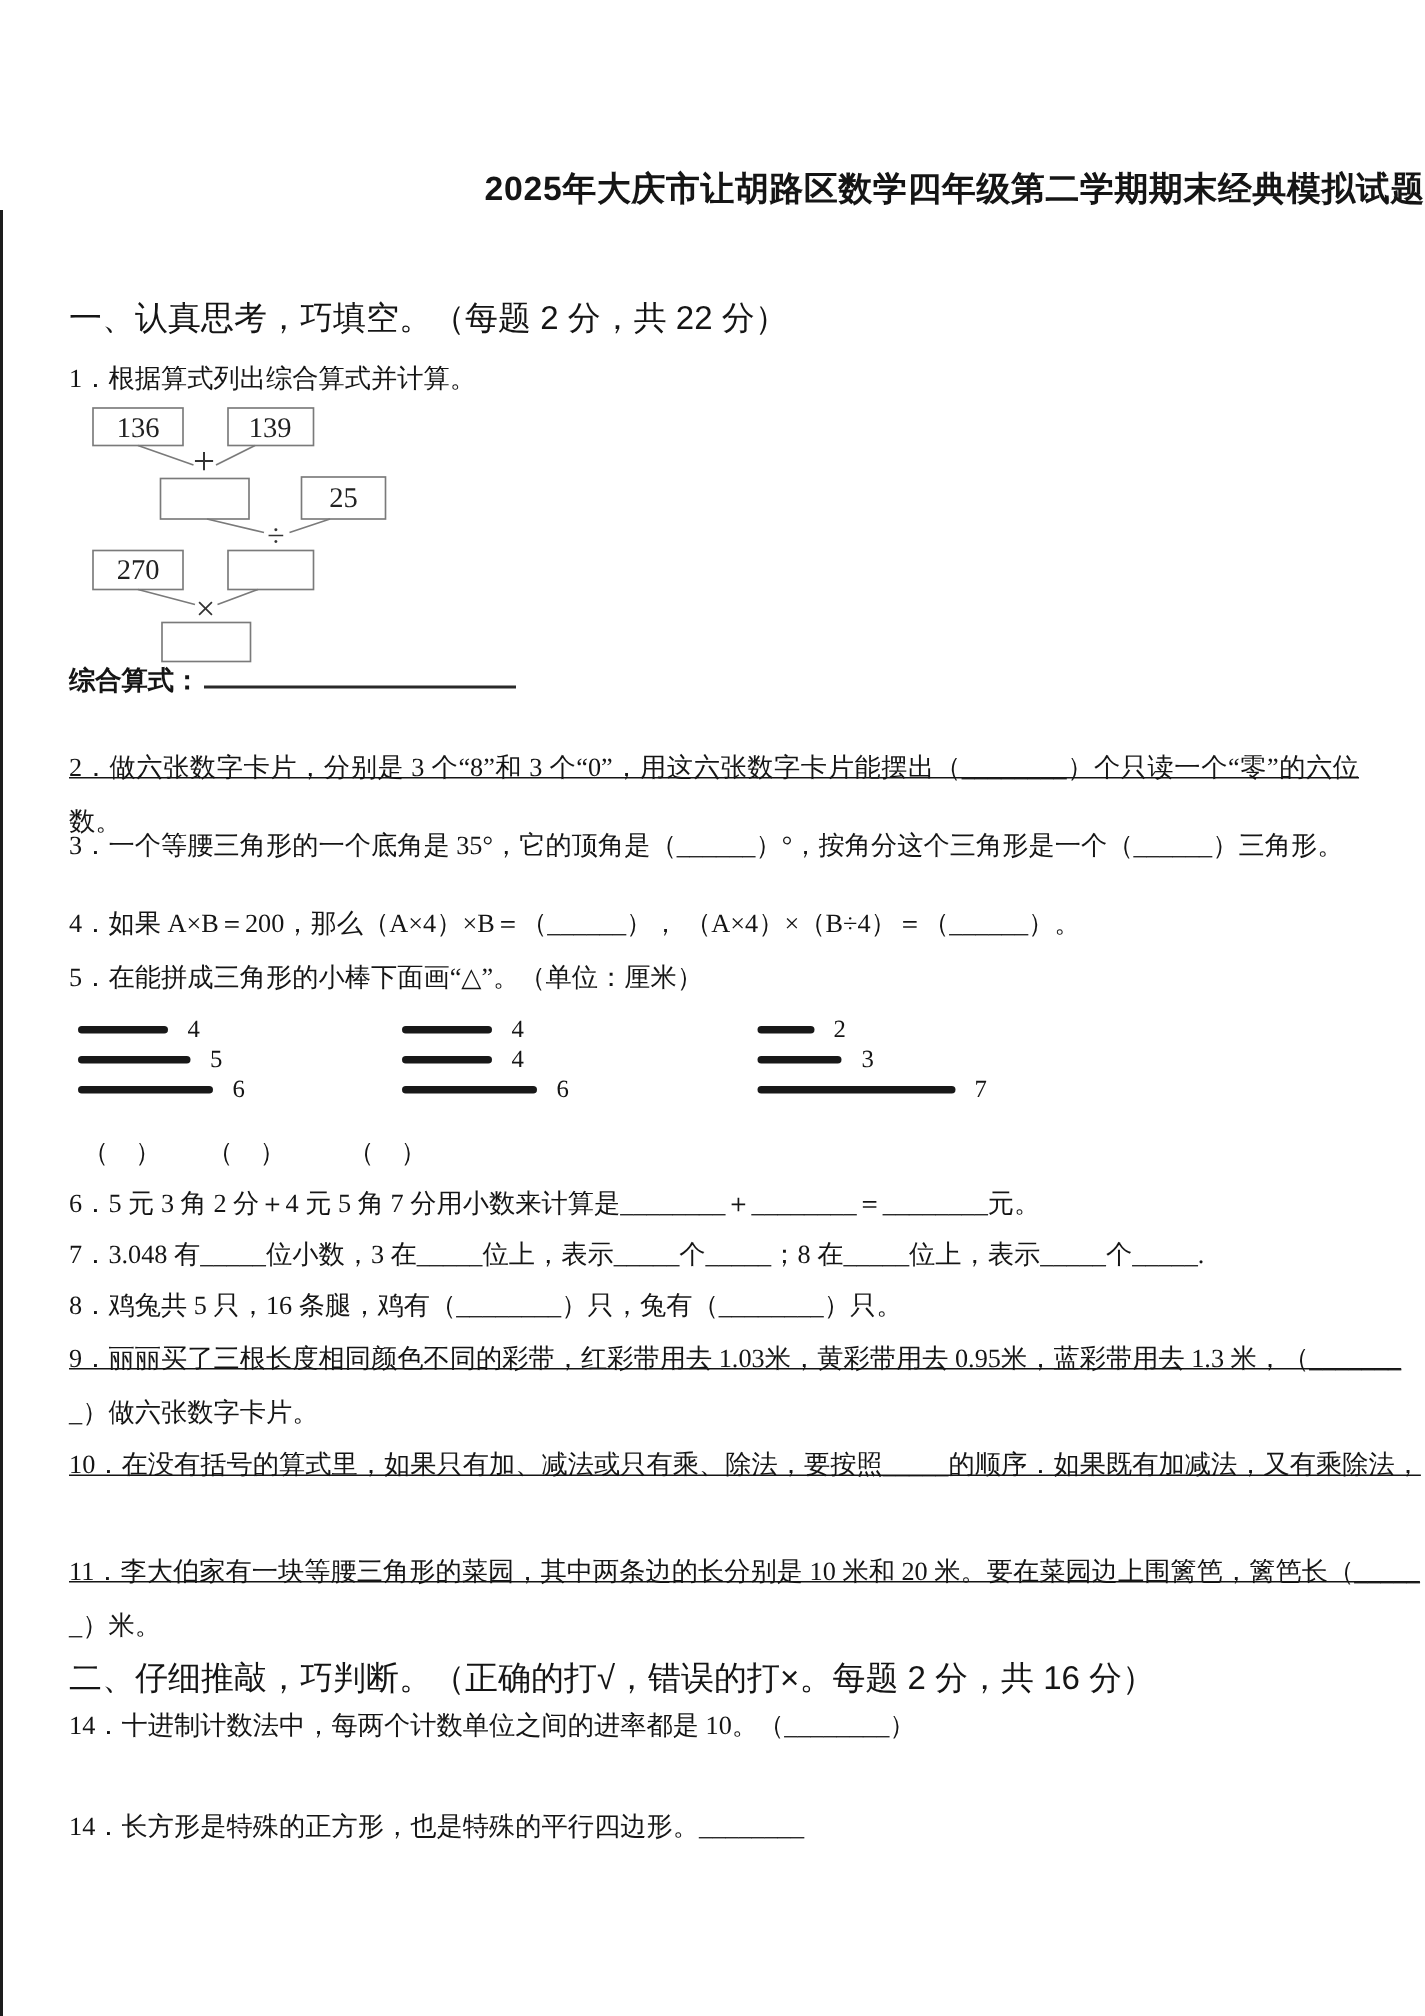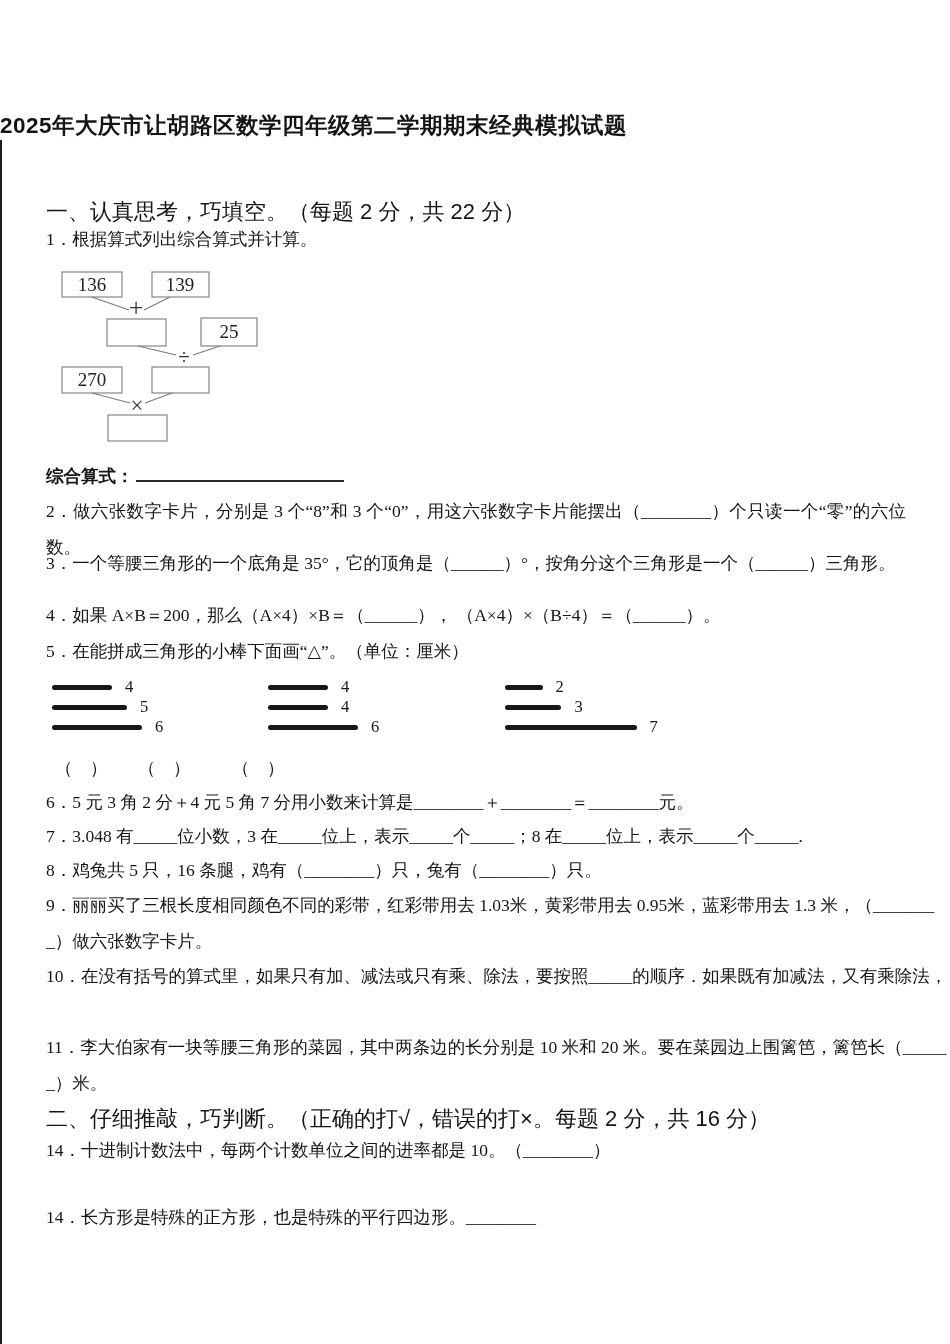--- a/index.html
+++ b/index.html
@@ -4,32 +4,32 @@
 <style>
   html,body { margin:0; padding:0; background:#e8e8e8; }
   .page {
     position:relative; width:950px; height:1344px; margin:0 auto;
     background:#ffffff; overflow:hidden;
     font-family:"Liberation Serif","DejaVu Serif",serif;
     color:#151515;
   }
   .doc-title {
     position:absolute; top:110px; left:0; right:0;
-    text-align:left; font-size:22.5px; font-weight:bold; letter-spacing:0.5px;
+    text-align:right; font-size:22.5px; font-weight:bold; letter-spacing:0.5px;
     font-family:"Liberation Sans","DejaVu Sans",sans-serif;
   }
   .line {
     position:absolute; left:46px; right:44px;
     font-size:17.5px; line-height:23px; white-space:nowrap;
   }
   .heading {
     font-family:"Liberation Sans","DejaVu Sans",sans-serif;
     font-weight:normal; font-size:22px;
   }
-  .stretch { text-align:justify; text-align-last:justify; }
+  .stretch { text-align:justify; text-align-last:justify;text-decoration:underline; }
   .b { font-weight:bold; }
   
   .flow-diagram { position:absolute; left:45px; top:263px; width:330px; height:192px; }
   .flow-diagram svg { display:block; }
   
   .comp-blank {
     display:inline-block; width:208px; height:19px;
     border-bottom:2px solid #2a2a2a; margin-left:2px; vertical-align:baseline;
   }
   
@@ -51,21 +51,21 @@
 </head>
 <body>
 
 <div class="page">
 
   <div class="edge-artifact"></div>
 
   <div class="doc-title">2025年大庆市让胡路区数学四年级第二学期期末经典模拟试题</div>
 
   <div class="line heading" style="top:200px">一、认真思考，巧填空。（每题 2 分，共 22 分）</div>
-  <div class="line" style="top:228px">1．根据算式列出综合算式并计算。</div>
+  <div class="line" style="top:241px">1．根据算式列出综合算式并计算。</div>
 
   <div class="flow-diagram">
     <svg width="330" height="192" viewBox="0 0 330 192">
       <g fill="none" stroke="#7a7a7a" stroke-width="1.1">
         <rect x="17" y="9" width="60" height="25"></rect>
         <rect x="107" y="9" width="57" height="25"></rect>
         <rect x="62" y="56" width="59" height="27"></rect>
         <rect x="156" y="55" width="56" height="28"></rect>
         <rect x="17" y="104" width="60" height="26"></rect>
         <rect x="107" y="104" width="57" height="26"></rect>
@@ -84,21 +84,21 @@
         <text x="47" y="123">270</text>
       </g>
       <g fill="#333333" font-family="Liberation Serif, DejaVu Serif, serif" text-anchor="middle">
         <text x="91" y="53" font-size="26">+</text>
         <text x="139" y="101" font-size="21">÷</text>
         <text x="92" y="150" font-size="23">×</text>
       </g>
     </svg>
   </div>
 
-  <div class="line" style="top:461px"><span class="b">综合算式：</span><span class="comp-blank"></span></div>
+  <div class="line" style="top:438px"><span class="b">综合算式：</span><span class="comp-blank"></span></div>
 
   <div class="line stretch" style="top:500px">2．做六张数字卡片，分别是 3 个“8”和 3 个“0”，用这六张数字卡片能摆出（________）个只读一个“零”的六位</div>
   <div class="line" style="top:536px">数。</div>
   <div class="line" style="top:552px">3．一个等腰三角形的一个底角是 35°，它的顶角是（______）°，按角分这个三角形是一个（______）三角形。</div>
   <div class="line" style="top:604px">4．如果 A×B＝200，那么（A×4）×B＝（______）， （A×4）×（B÷4）＝（______）。</div>
   <div class="line" style="top:640px">5．在能拼成三角形的小棒下面画“△”。（单位：厘米）</div>
 
   <div class="sticks">
     <div class="stick-group" style="left:6px">
         <div class="stick-row"><span class="stick-bar" style="width: 60px;"></span><span class="stick-label">4</span></div>

